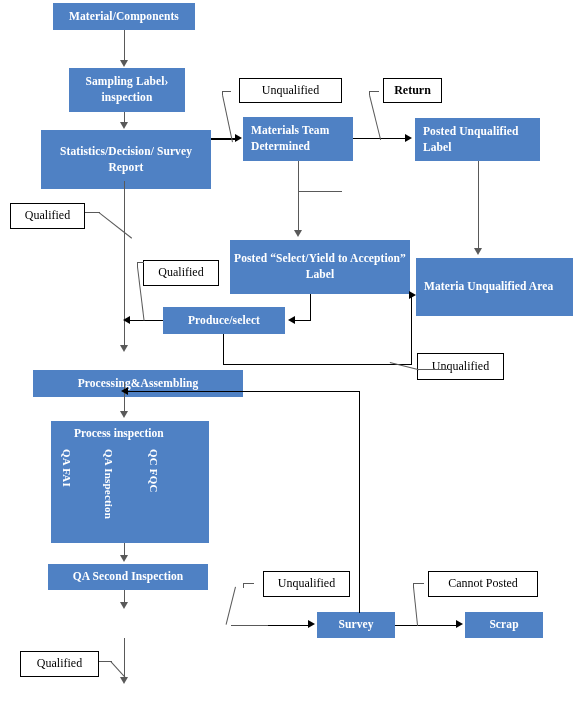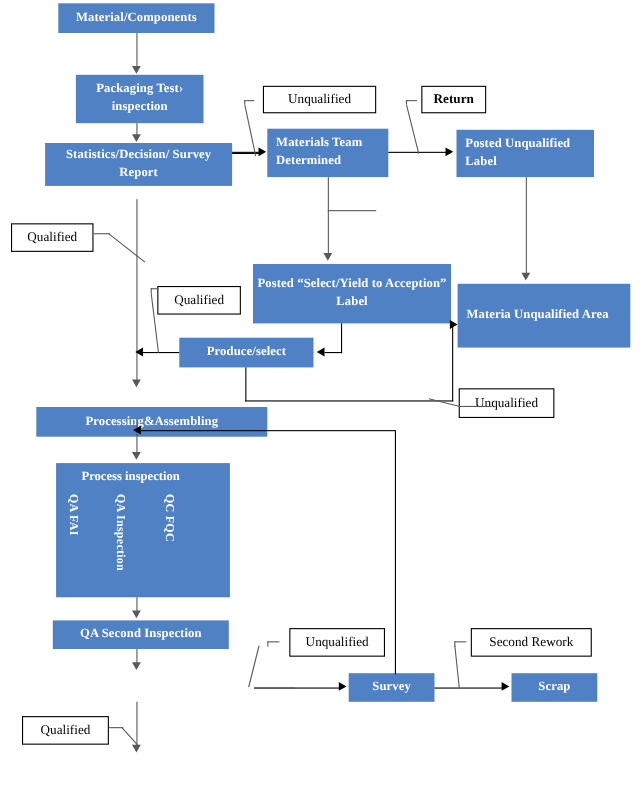--- a/index.html
+++ b/index.html
@@ -78,23 +78,23 @@
   }
   .ttl{position:absolute;color:#fff;font-weight:bold;font-size:11.5px;white-space:nowrap;}
 </style>
 </head>
 <body>
 
 <div id="canvas">
 
   <div class="pbox" style="left:53px;top:3px;width:142px;height:27px;">Material/Components</div>
 
-  <div class="pbox" style="left:69px;top:68px;width:116px;height:44px;">Packaging Test› inspection</div>
-
-  <div class="pbox" style="left:41px;top:130px;width:170px;height:39px;">Statistics/Decision/ Survey Report</div>
+  <div class="pbox" style="left:69px;top:68px;width:116px;height:44px;">Sampling Label› inspection</div>
+
+  <div class="pbox" style="left:41px;top:130px;width:170px;height:59px;">Statistics/Decision/ Survey Report</div>
 
   <div class="pbox jleft" style="left:243px;top:117px;width:110px;height:44px;">Materials Team Determined</div>
 
   <div class="pbox jleft" style="left:415px;top:118px;width:125px;height:43px;">Posted  Unqualified Label</div>
 
   <div class="pbox" style="left:230px;top:240px;width:180px;height:54px;">Posted   “Select/Yield to Acception”   Label</div>
 
   <div class="pbox jleft" style="left:416px;top:258px;width:157px;height:58px;">Materia        Unqualified Area</div>
 
   <div class="pbox" style="left:163px;top:307px;width:122px;height:27px;">Produce/select</div>
@@ -122,21 +122,21 @@
 
 
   <div class="nbox" style="left:10px;top:203px;width:75px;height:26px;">Qualified</div>
 
   <div class="nbox" style="left:143px;top:260px;width:76px;height:26px;">Qualified</div>
 
   <div class="nbox" style="left:417px;top:353px;width:87px;height:27px;">Unqualified</div>
 
   <div class="nbox" style="left:263px;top:571px;width:87px;height:26px;">Unqualified</div>
 
-  <div class="nbox" style="left:428px;top:571px;width:110px;height:26px;">Second Rework</div>
+  <div class="nbox" style="left:428px;top:571px;width:110px;height:26px;">Cannot Posted</div>
 
   <div class="nbox" style="left:20px;top:651px;width:79px;height:26px;">Qualified</div>
 
   <div class="ln vl grey" style="left:124px;top:30px;height:31px;"></div>
   <div class="ah down grey" style="left:120px;top:60px;"></div>
 
   <div class="ln vl grey" style="left:124px;top:112px;height:11px;"></div>
   <div class="ah down grey" style="left:120px;top:122px;"></div>
 
   <div class="ln hl" style="left:211px;top:138px;width:26px;"></div>

